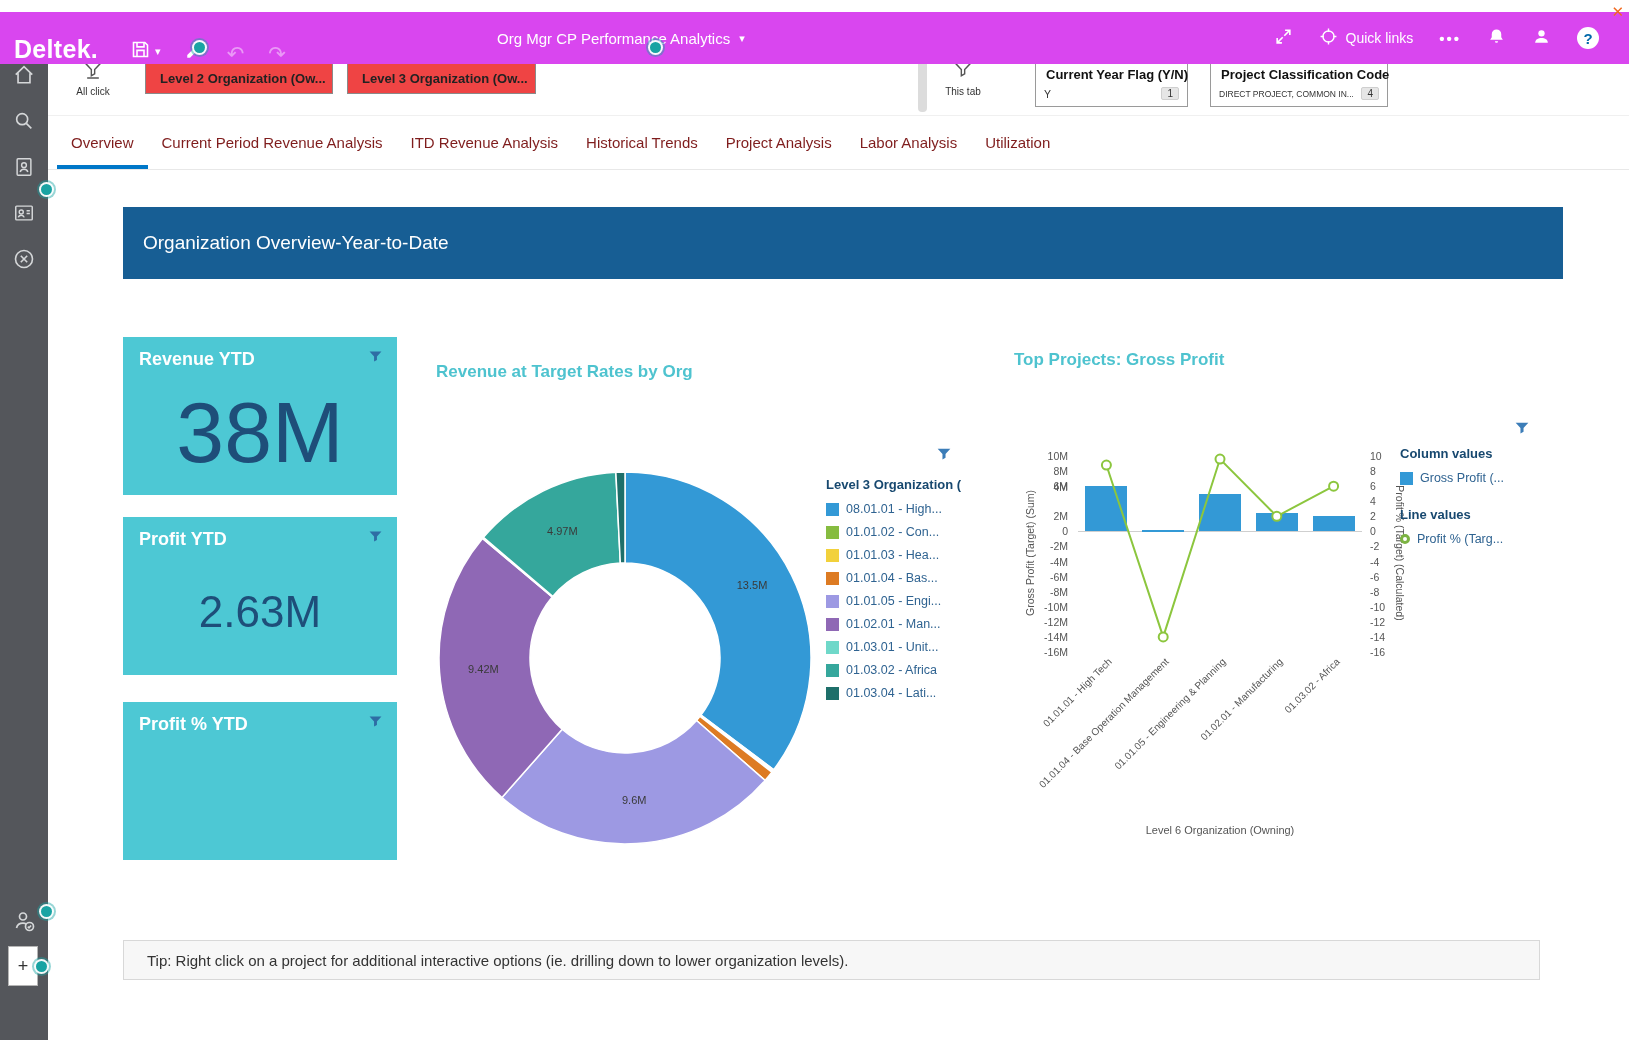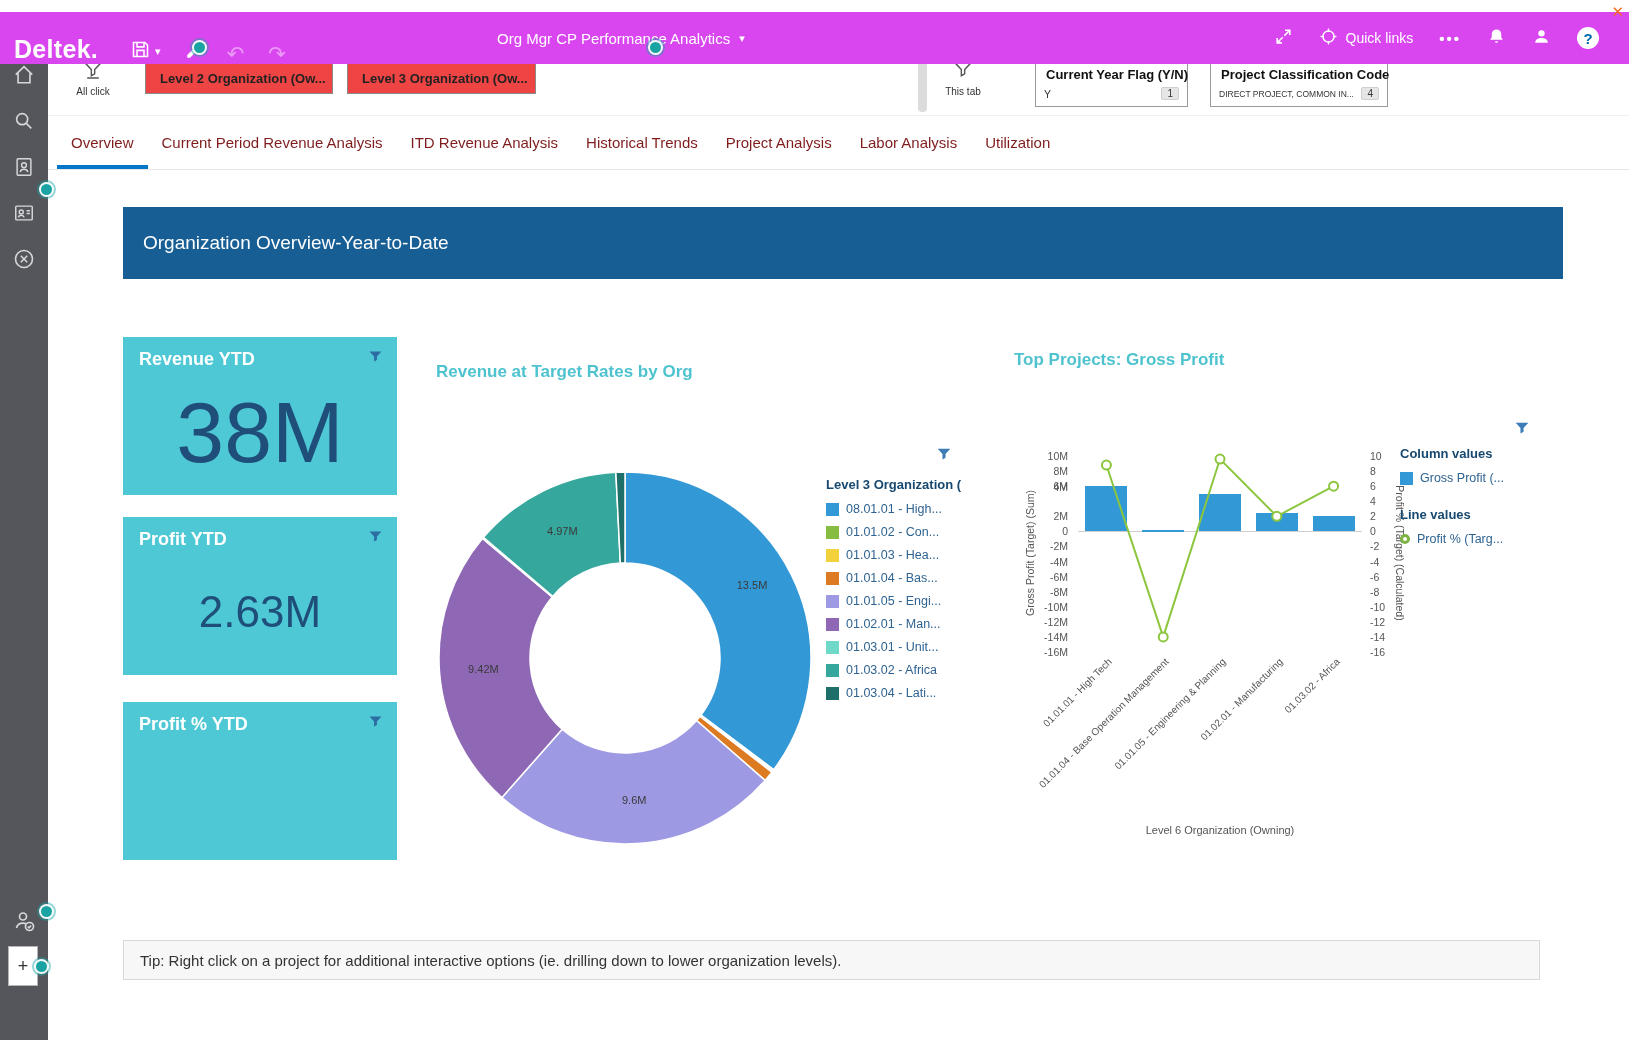--- a/index.html
+++ b/index.html
@@ -93,21 +93,21 @@
   .bar{position:absolute;cursor:pointer}
   .line-overlay{position:absolute;left:0;top:0;overflow:visible}
   #x-labels{position:absolute;left:64px;top:306px;width:284px;height:168px}
   .xcat{position:absolute;top:0;font-size:10px;color:#555;white-space:nowrap;transform:rotate(-45deg) translateX(-100%);transform-origin:0 0}
   #combo-xlabel{position:absolute;left:50px;top:474px;width:312px;text-align:center;font-size:11px;color:#555}
   #combo-legend{position:absolute;left:1400px;top:446px;width:180px}
   #combo-legend .sec2{margin-top:22px}
   .ring{width:10px;height:10px;border:3px solid #7CB342;border-radius:50%;flex:none;background:#fff}
 
   
-  #tipbar{position:absolute;left:123px;top:940px;width:1417px;height:40px;background:#F7F7F7;border:1px solid #D8D8D8;display:flex;align-items:center;padding-left:16px;font-size:15px;color:#333}
+  #tipbar{position:absolute;left:123px;top:940px;width:1417px;height:40px;background:#F7F7F7;border:1px solid #D8D8D8;display:flex;align-items:center;padding-left:23px;font-size:15px;color:#333}
   .hint-dot{position:absolute;width:11px;height:11px;border-radius:50%;background:#19A3A3;box-shadow:0 0 0 2px rgba(255,255,255,.95),0 0 0 4px rgba(25,163,163,.45);z-index:55;cursor:pointer}
 </style>
 </head>
 <body>
 
 <div class="screen">
 
   <header class="topbar">
     <div class="logo">Deltek.</div>
     <div class="tb-btn">

